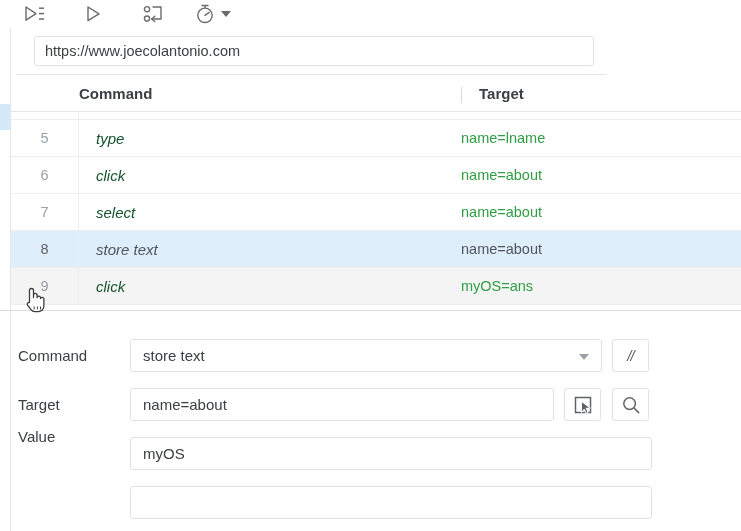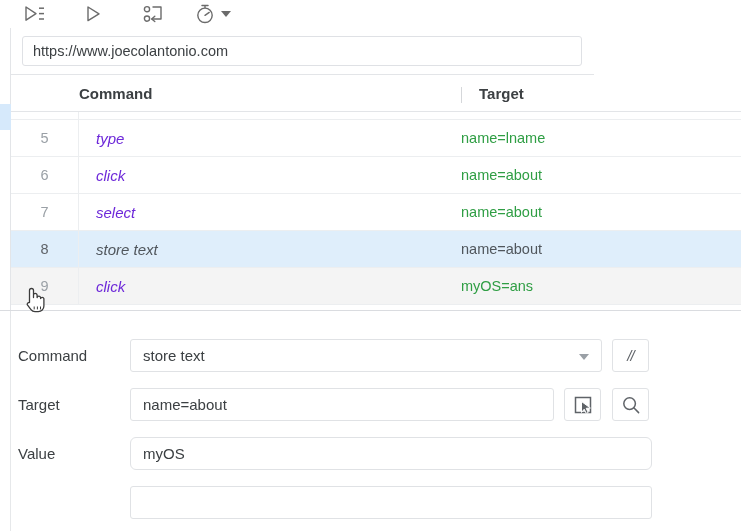--- a/index.html
+++ b/index.html
@@ -22,21 +22,21 @@
   }
   .tb-btn svg { display:block; }
   .tb-caret {
     width:0;height:0;border-left:5px solid transparent;border-right:5px solid transparent;
     border-top:6px solid #6b6b6b; margin-left:3px;
   }
   .tb-group { display:flex; align-items:center; }
 
   
   .urlbar-wrap {
-    position:absolute; left:4px; top:28px; width:590px; height:47px;
+    position:absolute; left:16px; top:28px; width:590px; height:47px;
     background:#fff; border-bottom:1px solid #e3e5e8;
     display:flex; align-items:center;
   }
   .urlbar {
     margin-left:18px; margin-right:12px; flex:1; height:30px;
     border:1px solid #dfe1e5; border-radius:3px; background:#fff;
     display:flex; align-items:center; padding:0 10px;
     font-size:14.5px; color:#3c4043;
   }
 
@@ -75,21 +75,21 @@
   .row.hover { background:#f4f4f4; }
   .row.clipped { height:8px; border-bottom:1px solid #eceef0; overflow:hidden; }
 
   .cell-idx {
     width:68px; text-align:center; font-size:14.5px; color:#9aa0a6;
     border-right:1px solid #eceef0; height:37px; line-height:37px;
   }
   .row.selected .cell-idx { color:#5f6368; }
   .cell-cmd {
     width:382px; padding-left:17px; font-size:15px; font-style:italic;
-    color:#6d28d9;
+    color:#14532d;
   }
   .cell-target { font-size:14.5px; color:#2f9e44; }
   .row.selected .cell-cmd,
   .row.selected .cell-target { color:#50565c; }
 
   .table-bottom-edge {
     position:absolute; left:0; top:310px; width:741px; height:1px; background:#dadce0;
   }
 
   
@@ -262,22 +262,22 @@
         <path d="M8.5 6.5 L8.5 17.5 L11.2 14.2 L13.2 18.4 L15.2 17.4 L13.2 13.3 L17.4 13.0 Z" fill="#5f6368" stroke="#ffffff" stroke-width="1"></path>
       </svg>
     </div>
     <div class="sq-btn" style="left:612px; top:70px;">
       <svg width="20" height="20" viewBox="0 0 20 20">
         <circle cx="8.6" cy="8.6" r="5.8" fill="none" stroke="#5f6368" stroke-width="1.5"></circle>
         <line x1="12.8" y1="12.8" x2="17.6" y2="17.6" stroke="#5f6368" stroke-width="1.5" stroke-linecap="round"></line>
       </svg>
     </div>
 
-    <div class="form-label" style="top:119px;">Value</div>
-    <div class="field" style="left:130px; top:119px; width:522px;border-radius:6px;">
+    <div class="form-label" style="top:102px;">Value</div>
+    <div class="field" style="left:130px; top:119px; width:522px;">
       <span>myOS</span>
     </div>
 
     <div class="field empty" style="left:130px; top:168px; width:522px;">
       <span></span>
     </div>
   </div>
 
 </div>
 

